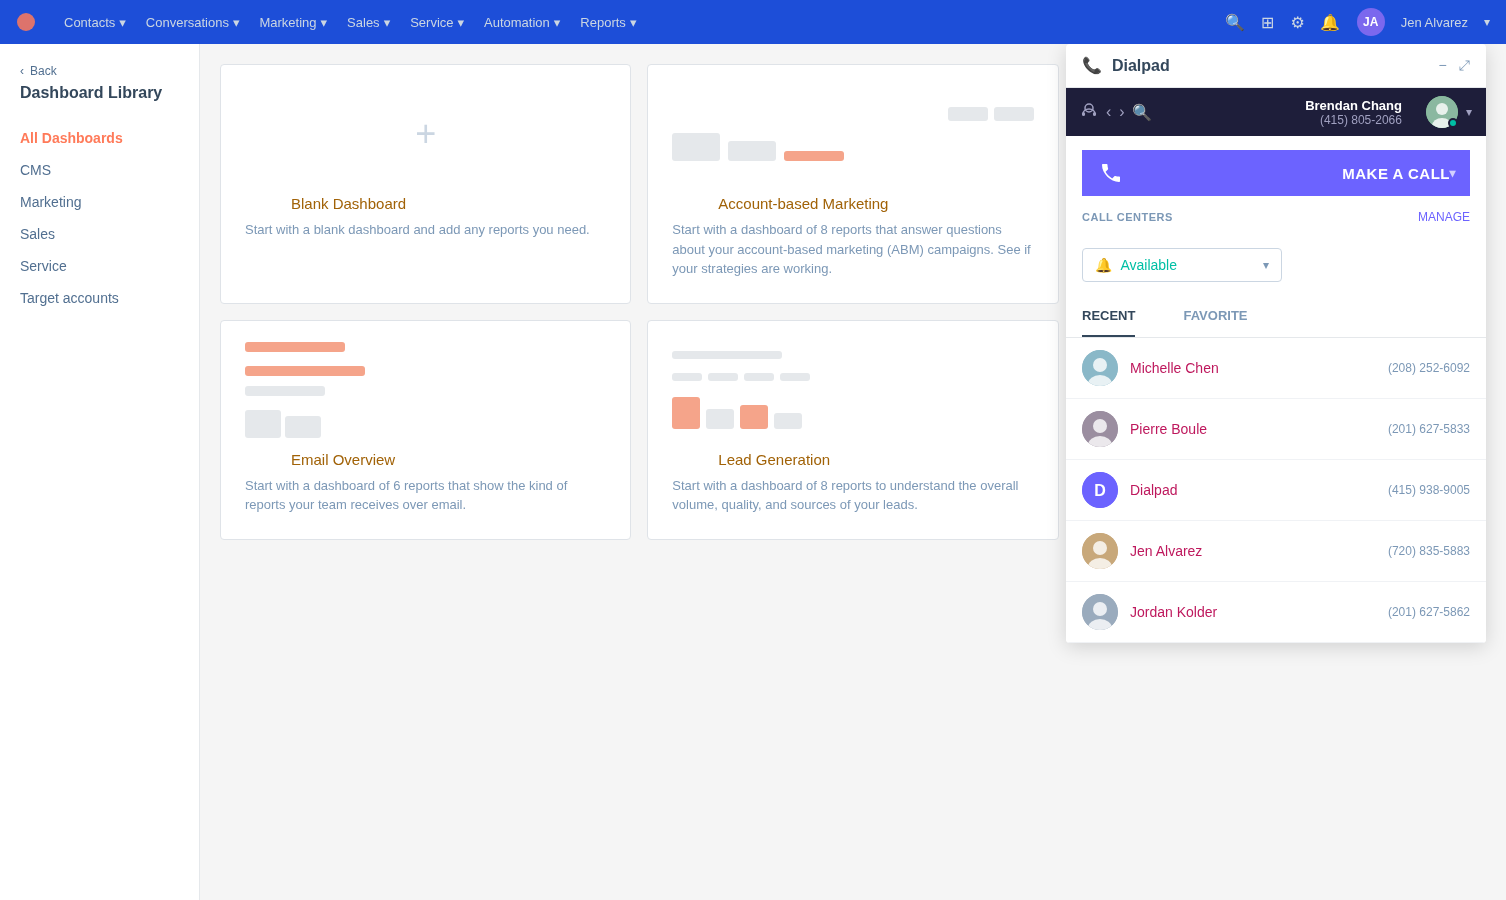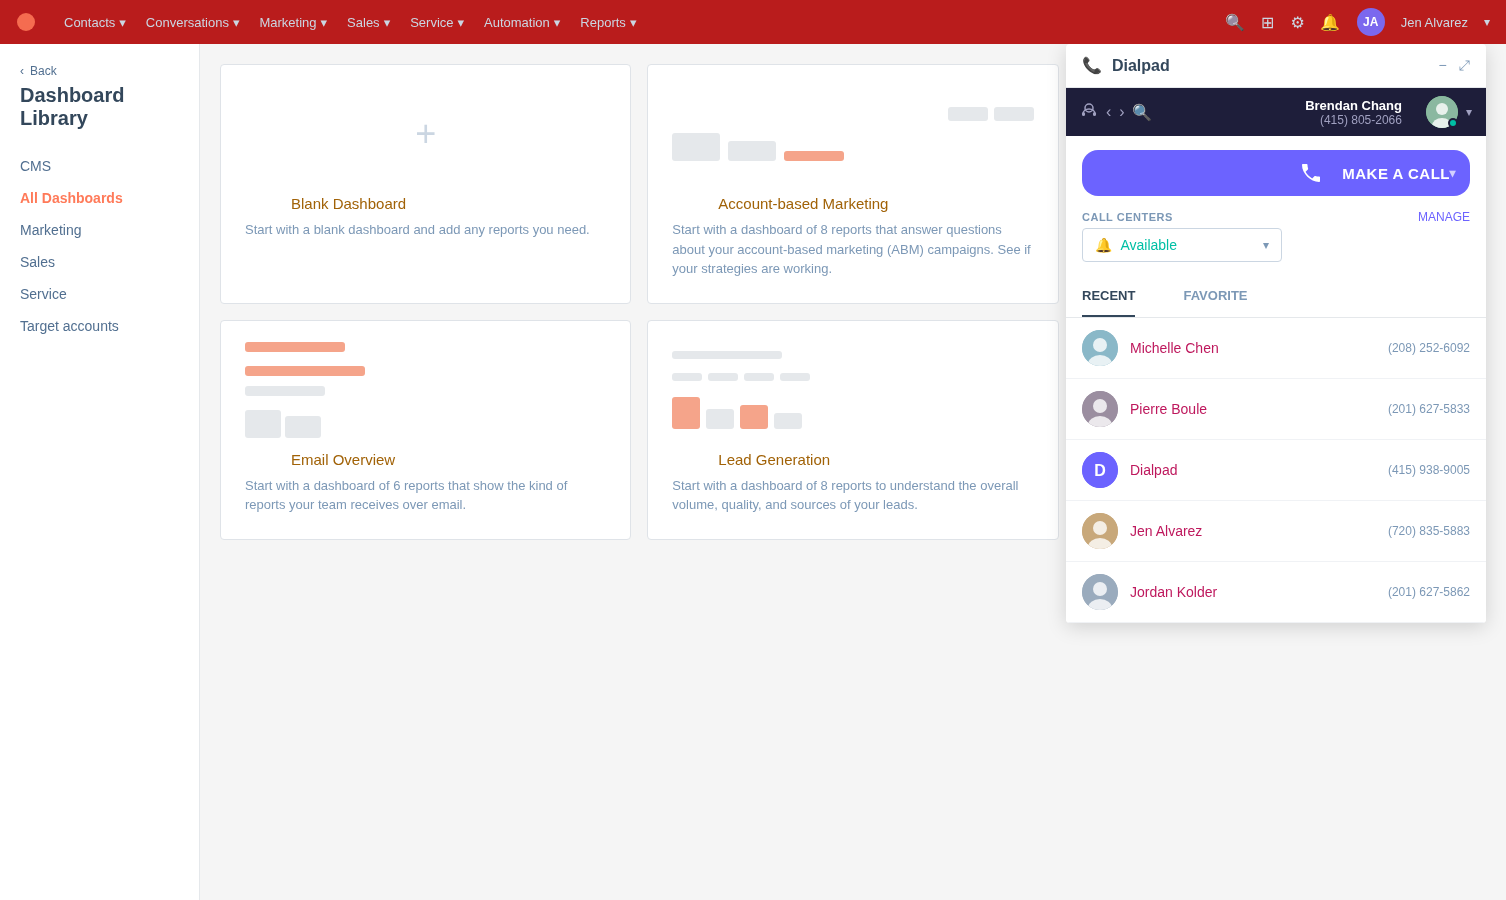--- a/index.html
+++ b/index.html
@@ -1,21 +1,21 @@
 <!DOCTYPE html>
 <html><head>
   <meta charset="utf-8">
   <style>
     * { box-sizing: border-box; margin: 0; padding: 0; }
     body { font-family: -apple-system, BlinkMacSystemFont, 'Segoe UI', sans-serif; background: #f5f5f5; overflow: hidden; }
 
     
     .topnav {
       height: 44px;
-      background: #b91c1c;
+      background: #1d4ed8;
       display: flex;
       align-items: center;
       padding: 0 16px;
       gap: 20px;
     }
     .topnav-logo {
       color: #ff7a59;
       font-size: 20px;
       margin-right: 8px;
       display: flex;
@@ -57,21 +57,21 @@
     .sidebar-back {
       display: flex;
       align-items: center;
       gap: 6px;
       color: #516f90;
       font-size: 12px;
       padding: 0 20px 6px;
       cursor: pointer;
     }
     .sidebar-title {
-      font-size: 20px;
+      font-size: 16px;
       font-weight: 600;
       color: #33475b;
       padding: 0 20px 20px;
     }
     .sidebar-item {
       padding: 8px 20px;
       font-size: 14px;
       color: #516f90;
       cursor: pointer;
     }
@@ -190,28 +190,28 @@
 
     
     .make-call-row {
       padding: 14px 16px;
       background: #fff;
     }
     .make-call-btn {
       width: 100%;
       background: #6c63ff;
       border: none;
-      border-radius: 16px;
+      border-radius: 0;
       color: #fff;
       font-size: 15px;
       font-weight: 700;
       padding: 14px 20px;
       display: flex;
       align-items: center;
-      justify-content: flex-end;
+      justify-content: space-between;
       gap: 22px;
       cursor: pointer;
       letter-spacing: 0.5px;
       position: relative;
     }
     .make-call-dropdown {
       position: absolute;
       right: 14px;
       top: 50%;
       transform: translateY(-50%);
@@ -221,21 +221,21 @@
 
     
     .call-centers-section {
       padding: 0 16px 14px;
       background: #fff;
     }
     .call-centers-row {
       display: flex;
       align-items: center;
       justify-content: space-between;
-      margin-bottom: 4px;
+      margin-bottom: 24px;
     }
     .call-centers-label {
       font-size: 11px;
       font-weight: 700;
       color: #7c98b6;
       letter-spacing: 0.5px;
       text-transform: uppercase;
     }
     .call-centers-manage {
       font-size: 12px;
@@ -365,25 +365,25 @@
 </nav>
 
 <div class="main-wrapper">
 
   <aside class="sidebar">
     <div class="sidebar-back">
       <span>‹</span>
       <span>Back</span>
     </div>
     <div class="sidebar-title">Dashboard Library</div>
+    <div class="sidebar-item active">
+      <span>All Dashboards</span>
+    </div>
     <div class="sidebar-item">
       <span>CMS</span>
-    </div>
-    <div class="sidebar-item active">
-      <span>All Dashboards</span>
     </div>
     <div class="sidebar-item">
       <span>Marketing</span>
     </div>
     <div class="sidebar-item">
       <span>Sales</span>
     </div>
     <div class="sidebar-item">
       <span>Service</span>
     </div>

